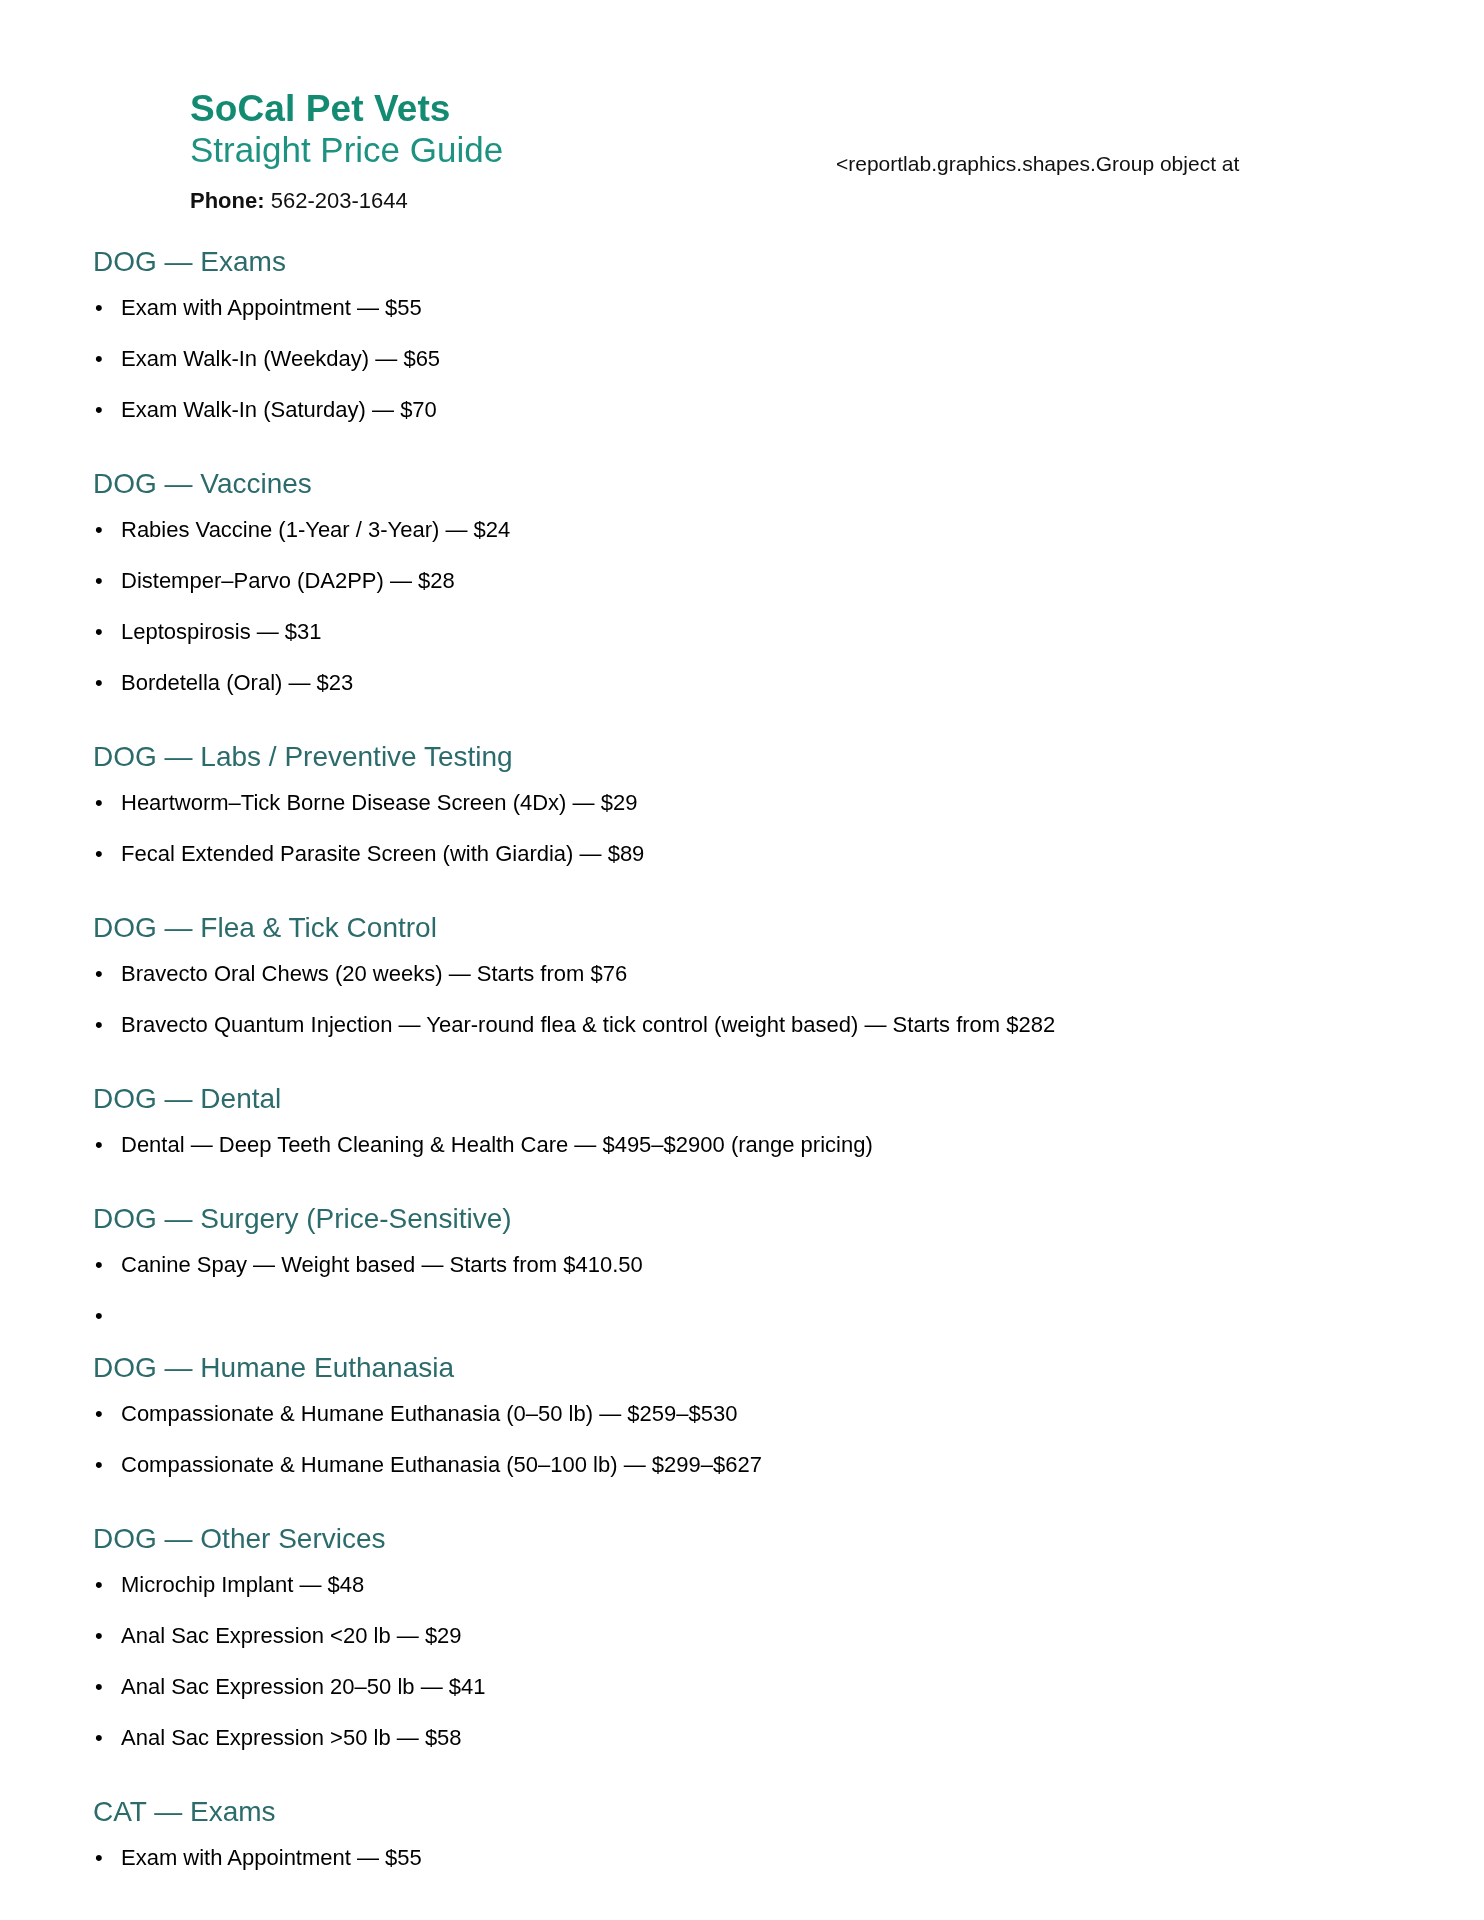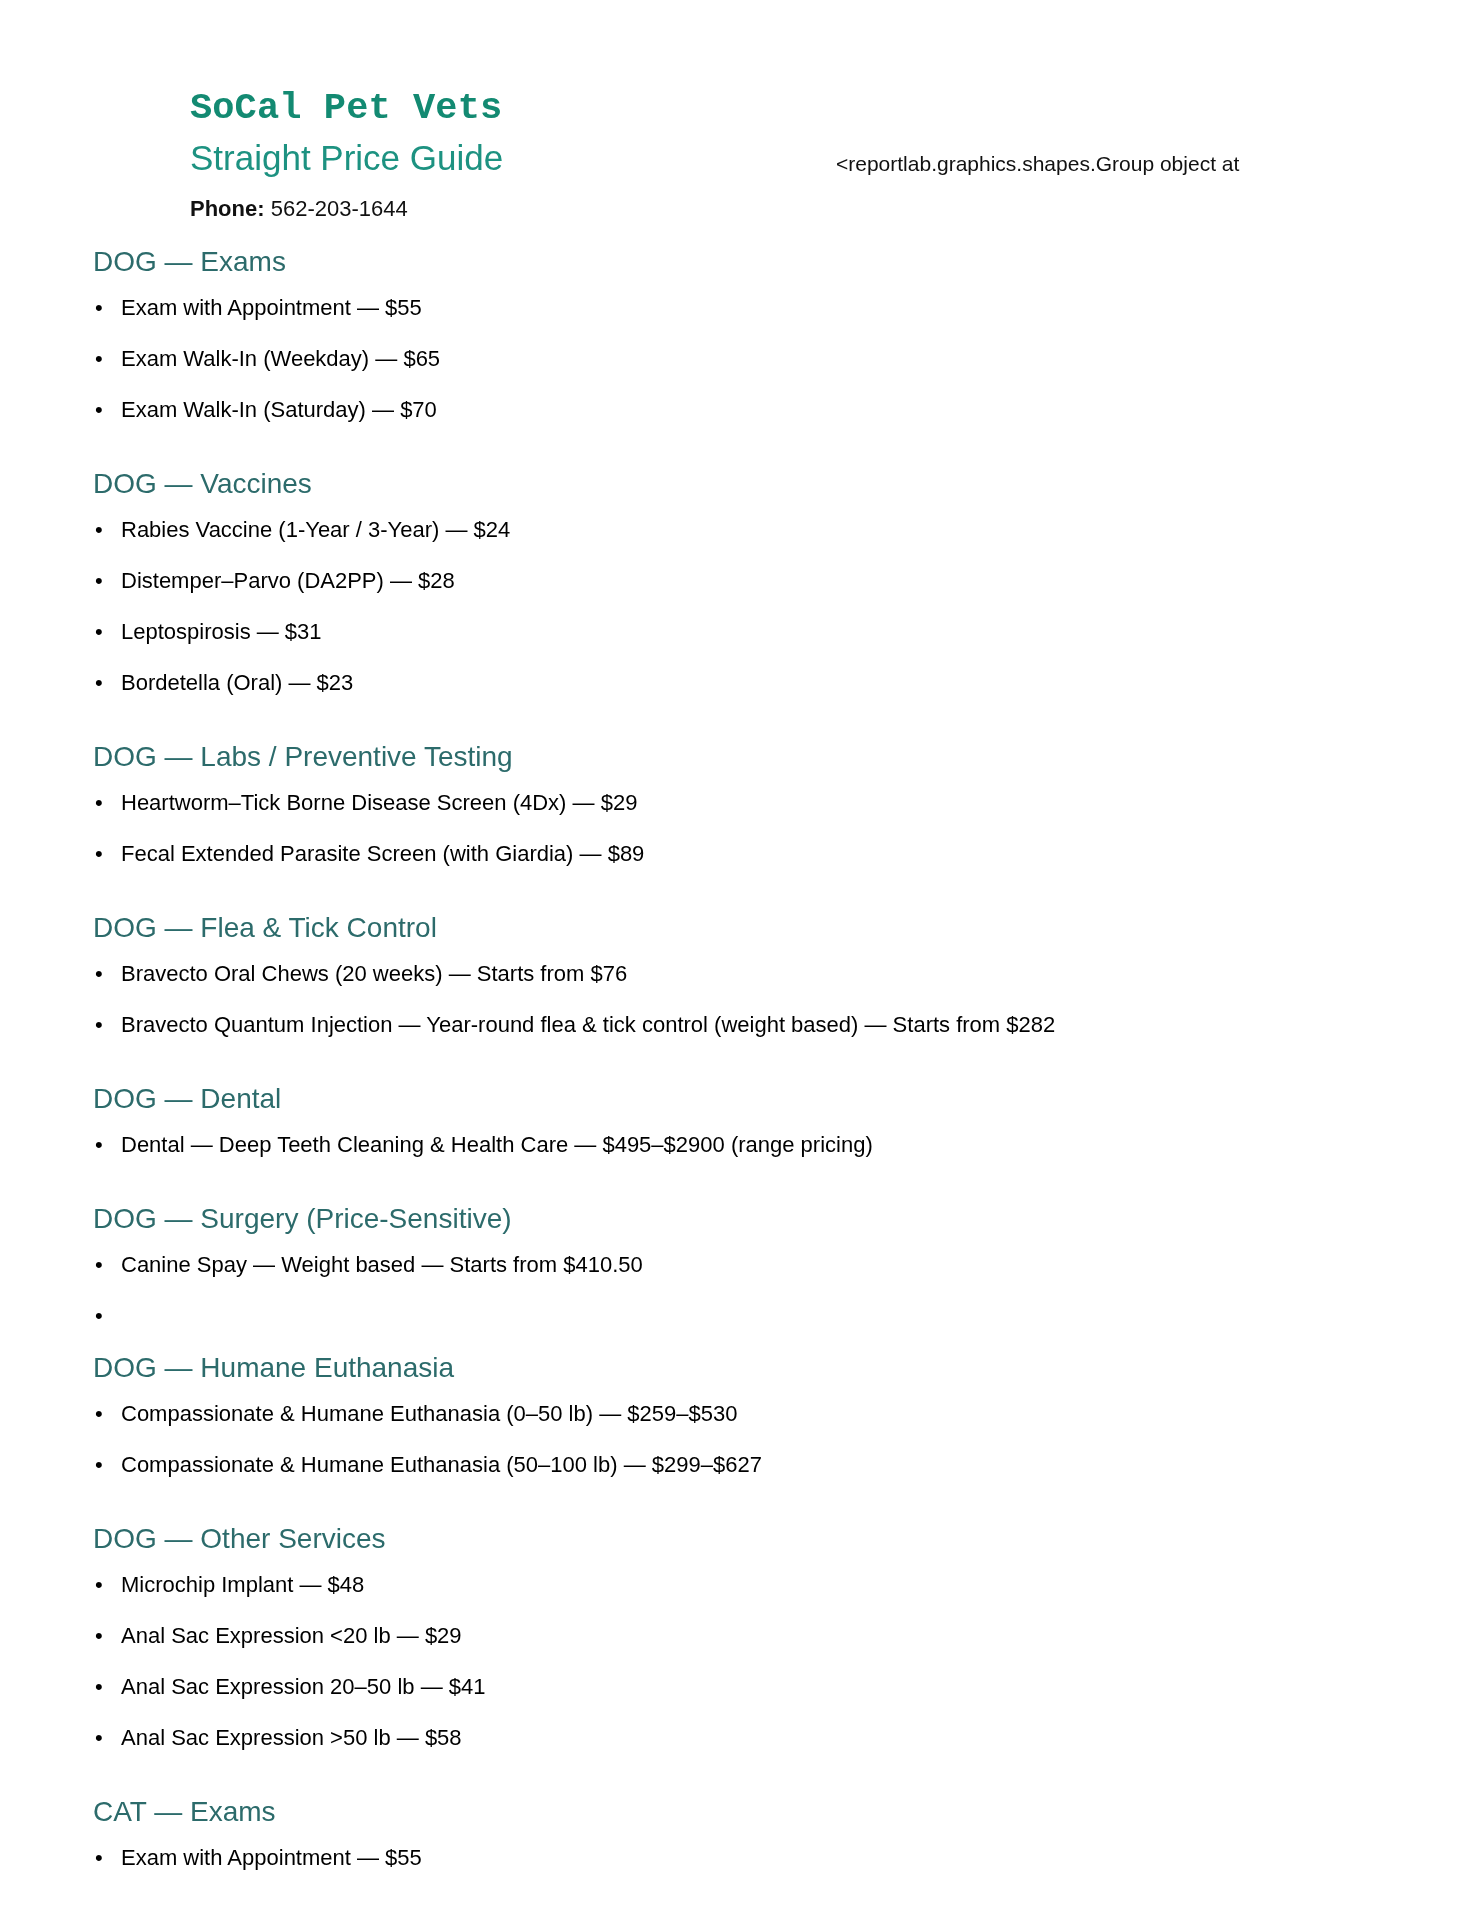--- a/index.html
+++ b/index.html
@@ -28,28 +28,27 @@
     top: 88px;
     width: 620px;
   }
   #brand-title {
     font-size: 37px;
     font-weight: bold;
     color: #138a72;
     line-height: 1.12;
     letter-spacing: 0.1px;
     white-space: nowrap;
-    font-family: Liberation Mono, monospace;
   }
   #brand-subtitle {
     font-size: 35px;
     font-weight: normal;
     color: #1d9281;
     line-height: 1.18;
-    margin-top: 8px;
+    margin-top: 0;
     white-space: nowrap;
   }
   #phone-line {
     font-size: 22px;
     color: #111111;
     margin-top: 17px;
     white-space: nowrap;
   }
   #phone-label {
     font-weight: bold;

